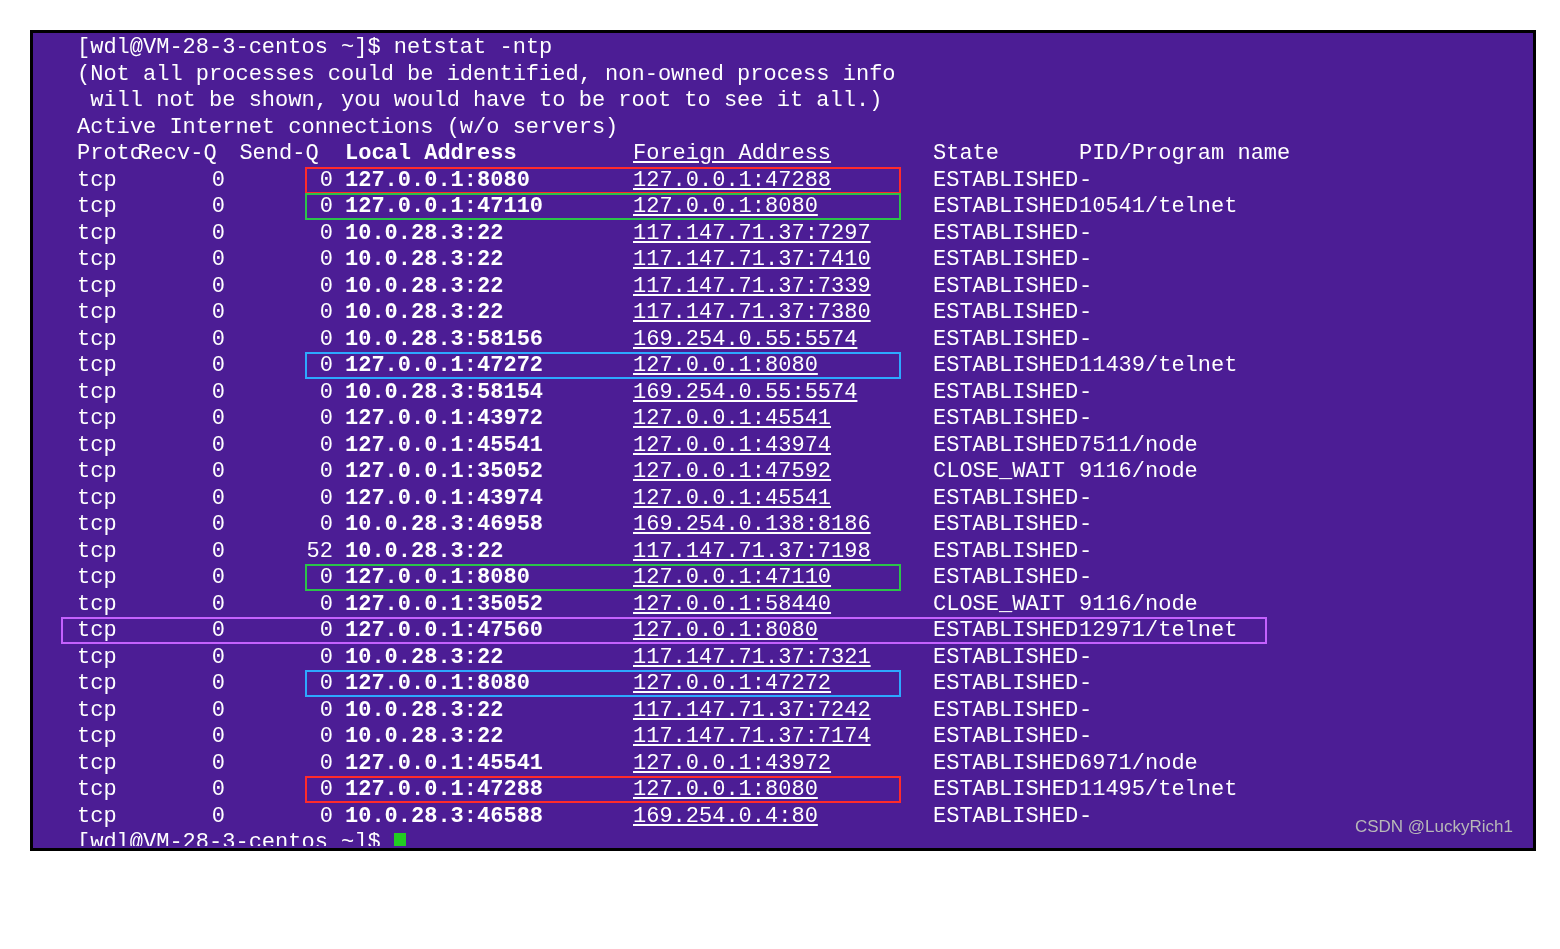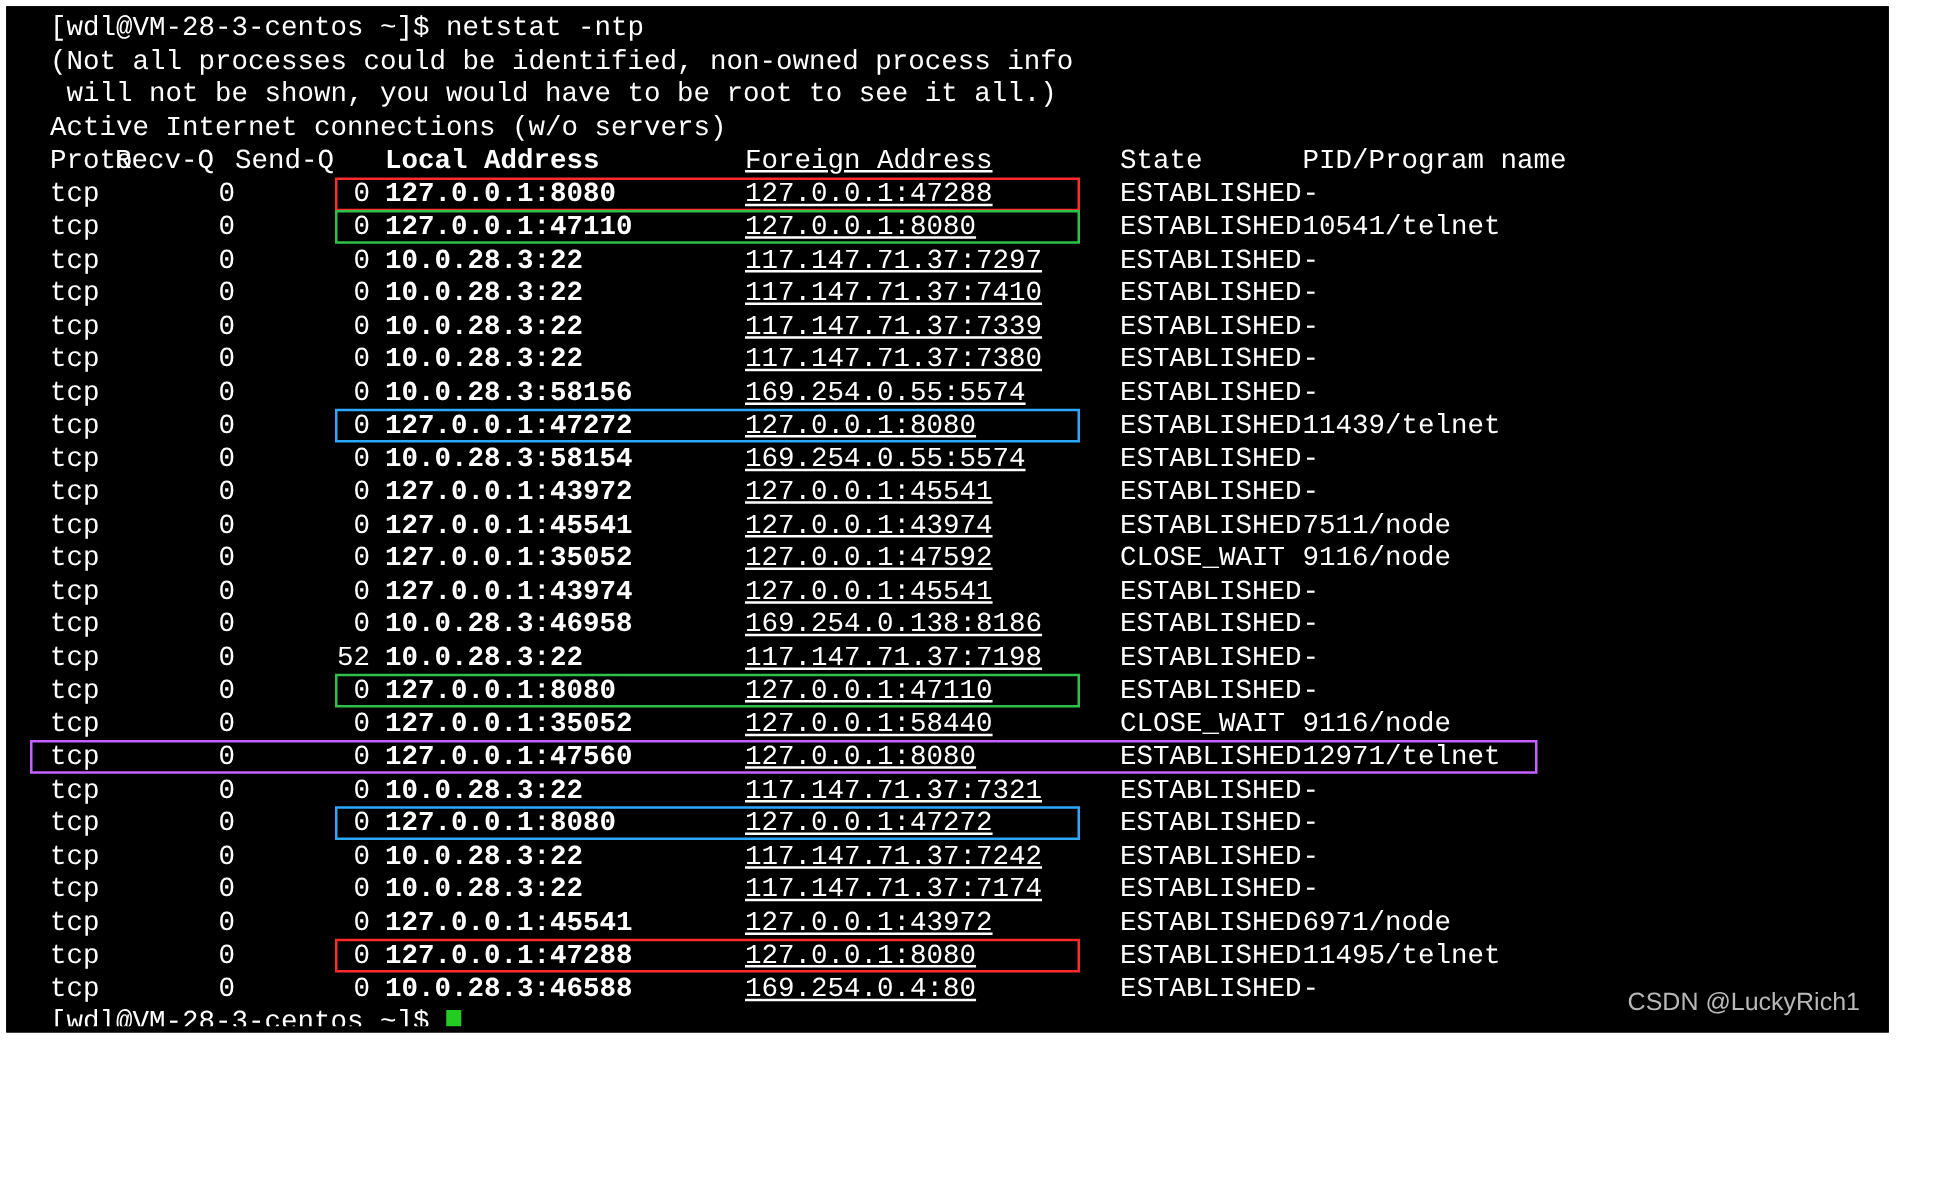--- a/index.html
+++ b/index.html
@@ -6,43 +6,43 @@
     body {
       background: #ffffff;
       font-family: "Consolas", "Courier New", monospace;
       font-size: 22px;
       line-height: 26.5px;
       color: #ffffff;
       letter-spacing: 0;
     }
     .frame {
       border: 3px solid #000;
-      margin: 5px;
-      background: #000000;
+      margin: 30px;
+      background: #4c1d95;
       position: relative;
-      padding: 2px 0;
+      padding: 2px 12px;
       width: 1506px;
     }
     .terminal {
       white-space: pre;
       display: block;
       padding-left: 32px;
     }
     .line { display: block; position: relative; height: 26.5px; }
     .prompt-host { color: #fff; }
     .cmd { color: #fff; }
     .cell { display: inline-block; }
     .c-proto { width: 48px; }
     .c-recvq { width: 100px; text-align: right; }
     .c-sendq { width: 108px; text-align: right; }
     .c-local { width: 300px; padding-left: 12px; font-weight: bold; }
     .c-foreign{ width: 300px; text-decoration: underline; }
     .c-state { width: 146px; }
     .c-pid   { }
-    .hdr .c-recvq, .hdr .c-sendq { text-align: left; }
+    .hdr .c-recvq, .hdr .c-sendq { text-align: center; }
     .hdr .c-recvq { padding-left: 4px; }
 
     .box {
       position: absolute;
       pointer-events: none;
       border-style: solid;
       border-width: 2px;
     }
     .box-red    { border-color: #ff2b2b; }
     .box-green  { border-color: #2cc24a; }
@@ -55,21 +55,21 @@
       height: 22px;
       background: #22cc22;
       vertical-align: text-bottom;
     }
     .watermark {
       position: absolute;
       right: 20px;
       bottom: 8px;
       color: #b8b8b8;
       font-family: Arial, sans-serif;
-      font-size: 20px;
+      font-size: 17px;
     }
   </style>
 </head>
 <body>
 
 <div class="frame">
   <div class="terminal" id="term"><span class="line"><span class="prompt-host">[wdl@VM-28-3-centos ~]$ </span><span class="cmd">netstat -ntp</span></span><span class="line"><span>(Not all processes could be identified, non-owned process info</span></span><span class="line"><span> will not be shown, you would have to be root to see it all.)</span></span><span class="line"><span>Active Internet connections (w/o servers)</span></span><span class="line hdr"><span class="cell c-proto">Proto</span><span class="cell c-recvq">Recv-Q</span><span class="cell c-sendq">Send-Q</span><span class="cell c-local">Local Address</span><span class="cell c-foreign">Foreign Address</span><span class="cell c-state">State</span><span class="cell c-pid">PID/Program name</span></span><span class="line"><span class="cell c-proto">tcp</span><span class="cell c-recvq">0</span><span class="cell c-sendq">0</span><span class="cell c-local">127.0.0.1:8080</span><span class="cell c-foreign">127.0.0.1:47288</span><span class="cell c-state">ESTABLISHED</span><span class="cell c-pid">-</span><span class="box box-red" style="left: 228px; width: 596px; top: -1px; height: 27px;"></span></span><span class="line"><span class="cell c-proto">tcp</span><span class="cell c-recvq">0</span><span class="cell c-sendq">0</span><span class="cell c-local">127.0.0.1:47110</span><span class="cell c-foreign">127.0.0.1:8080</span><span class="cell c-state">ESTABLISHED</span><span class="cell c-pid">10541/telnet</span><span class="box box-green" style="left: 228px; width: 596px; top: -1px; height: 27px;"></span></span><span class="line"><span class="cell c-proto">tcp</span><span class="cell c-recvq">0</span><span class="cell c-sendq">0</span><span class="cell c-local">10.0.28.3:22</span><span class="cell c-foreign">117.147.71.37:7297</span><span class="cell c-state">ESTABLISHED</span><span class="cell c-pid">-</span></span><span class="line"><span class="cell c-proto">tcp</span><span class="cell c-recvq">0</span><span class="cell c-sendq">0</span><span class="cell c-local">10.0.28.3:22</span><span class="cell c-foreign">117.147.71.37:7410</span><span class="cell c-state">ESTABLISHED</span><span class="cell c-pid">-</span></span><span class="line"><span class="cell c-proto">tcp</span><span class="cell c-recvq">0</span><span class="cell c-sendq">0</span><span class="cell c-local">10.0.28.3:22</span><span class="cell c-foreign">117.147.71.37:7339</span><span class="cell c-state">ESTABLISHED</span><span class="cell c-pid">-</span></span><span class="line"><span class="cell c-proto">tcp</span><span class="cell c-recvq">0</span><span class="cell c-sendq">0</span><span class="cell c-local">10.0.28.3:22</span><span class="cell c-foreign">117.147.71.37:7380</span><span class="cell c-state">ESTABLISHED</span><span class="cell c-pid">-</span></span><span class="line"><span class="cell c-proto">tcp</span><span class="cell c-recvq">0</span><span class="cell c-sendq">0</span><span class="cell c-local">10.0.28.3:58156</span><span class="cell c-foreign">169.254.0.55:5574</span><span class="cell c-state">ESTABLISHED</span><span class="cell c-pid">-</span></span><span class="line"><span class="cell c-proto">tcp</span><span class="cell c-recvq">0</span><span class="cell c-sendq">0</span><span class="cell c-local">127.0.0.1:47272</span><span class="cell c-foreign">127.0.0.1:8080</span><span class="cell c-state">ESTABLISHED</span><span class="cell c-pid">11439/telnet</span><span class="box box-blue" style="left: 228px; width: 596px; top: -1px; height: 27px;"></span></span><span class="line"><span class="cell c-proto">tcp</span><span class="cell c-recvq">0</span><span class="cell c-sendq">0</span><span class="cell c-local">10.0.28.3:58154</span><span class="cell c-foreign">169.254.0.55:5574</span><span class="cell c-state">ESTABLISHED</span><span class="cell c-pid">-</span></span><span class="line"><span class="cell c-proto">tcp</span><span class="cell c-recvq">0</span><span class="cell c-sendq">0</span><span class="cell c-local">127.0.0.1:43972</span><span class="cell c-foreign">127.0.0.1:45541</span><span class="cell c-state">ESTABLISHED</span><span class="cell c-pid">-</span></span><span class="line"><span class="cell c-proto">tcp</span><span class="cell c-recvq">0</span><span class="cell c-sendq">0</span><span class="cell c-local">127.0.0.1:45541</span><span class="cell c-foreign">127.0.0.1:43974</span><span class="cell c-state">ESTABLISHED</span><span class="cell c-pid">7511/node</span></span><span class="line"><span class="cell c-proto">tcp</span><span class="cell c-recvq">0</span><span class="cell c-sendq">0</span><span class="cell c-local">127.0.0.1:35052</span><span class="cell c-foreign">127.0.0.1:47592</span><span class="cell c-state">CLOSE_WAIT</span><span class="cell c-pid">9116/node</span></span><span class="line"><span class="cell c-proto">tcp</span><span class="cell c-recvq">0</span><span class="cell c-sendq">0</span><span class="cell c-local">127.0.0.1:43974</span><span class="cell c-foreign">127.0.0.1:45541</span><span class="cell c-state">ESTABLISHED</span><span class="cell c-pid">-</span></span><span class="line"><span class="cell c-proto">tcp</span><span class="cell c-recvq">0</span><span class="cell c-sendq">0</span><span class="cell c-local">10.0.28.3:46958</span><span class="cell c-foreign">169.254.0.138:8186</span><span class="cell c-state">ESTABLISHED</span><span class="cell c-pid">-</span></span><span class="line"><span class="cell c-proto">tcp</span><span class="cell c-recvq">0</span><span class="cell c-sendq">52</span><span class="cell c-local">10.0.28.3:22</span><span class="cell c-foreign">117.147.71.37:7198</span><span class="cell c-state">ESTABLISHED</span><span class="cell c-pid">-</span></span><span class="line"><span class="cell c-proto">tcp</span><span class="cell c-recvq">0</span><span class="cell c-sendq">0</span><span class="cell c-local">127.0.0.1:8080</span><span class="cell c-foreign">127.0.0.1:47110</span><span class="cell c-state">ESTABLISHED</span><span class="cell c-pid">-</span><span class="box box-green" style="left: 228px; width: 596px; top: -1px; height: 27px;"></span></span><span class="line"><span class="cell c-proto">tcp</span><span class="cell c-recvq">0</span><span class="cell c-sendq">0</span><span class="cell c-local">127.0.0.1:35052</span><span class="cell c-foreign">127.0.0.1:58440</span><span class="cell c-state">CLOSE_WAIT</span><span class="cell c-pid">9116/node</span></span><span class="line"><span class="cell c-proto">tcp</span><span class="cell c-recvq">0</span><span class="cell c-sendq">0</span><span class="cell c-local">127.0.0.1:47560</span><span class="cell c-foreign">127.0.0.1:8080</span><span class="cell c-state">ESTABLISHED</span><span class="cell c-pid">12971/telnet</span><span class="box box-purple" style="left: -16px; top: -1px; height: 27px; width: 1206px;"></span></span><span class="line"><span class="cell c-proto">tcp</span><span class="cell c-recvq">0</span><span class="cell c-sendq">0</span><span class="cell c-local">10.0.28.3:22</span><span class="cell c-foreign">117.147.71.37:7321</span><span class="cell c-state">ESTABLISHED</span><span class="cell c-pid">-</span></span><span class="line"><span class="cell c-proto">tcp</span><span class="cell c-recvq">0</span><span class="cell c-sendq">0</span><span class="cell c-local">127.0.0.1:8080</span><span class="cell c-foreign">127.0.0.1:47272</span><span class="cell c-state">ESTABLISHED</span><span class="cell c-pid">-</span><span class="box box-blue" style="left: 228px; width: 596px; top: -1px; height: 27px;"></span></span><span class="line"><span class="cell c-proto">tcp</span><span class="cell c-recvq">0</span><span class="cell c-sendq">0</span><span class="cell c-local">10.0.28.3:22</span><span class="cell c-foreign">117.147.71.37:7242</span><span class="cell c-state">ESTABLISHED</span><span class="cell c-pid">-</span></span><span class="line"><span class="cell c-proto">tcp</span><span class="cell c-recvq">0</span><span class="cell c-sendq">0</span><span class="cell c-local">10.0.28.3:22</span><span class="cell c-foreign">117.147.71.37:7174</span><span class="cell c-state">ESTABLISHED</span><span class="cell c-pid">-</span></span><span class="line"><span class="cell c-proto">tcp</span><span class="cell c-recvq">0</span><span class="cell c-sendq">0</span><span class="cell c-local">127.0.0.1:45541</span><span class="cell c-foreign">127.0.0.1:43972</span><span class="cell c-state">ESTABLISHED</span><span class="cell c-pid">6971/node</span></span><span class="line"><span class="cell c-proto">tcp</span><span class="cell c-recvq">0</span><span class="cell c-sendq">0</span><span class="cell c-local">127.0.0.1:47288</span><span class="cell c-foreign">127.0.0.1:8080</span><span class="cell c-state">ESTABLISHED</span><span class="cell c-pid">11495/telnet</span><span class="box box-red" style="left: 228px; width: 596px; top: -1px; height: 27px;"></span></span><span class="line"><span class="cell c-proto">tcp</span><span class="cell c-recvq">0</span><span class="cell c-sendq">0</span><span class="cell c-local">10.0.28.3:46588</span><span class="cell c-foreign">169.254.0.4:80</span><span class="cell c-state">ESTABLISHED</span><span class="cell c-pid">-</span></span><span class="line" style="height: 16px; overflow: hidden;"><span class="prompt-host">[wdl@VM-28-3-centos ~]$ </span><span class="cursor"></span></span></div>
   <div class="watermark">CSDN @LuckyRich1</div>
 </div>
 

